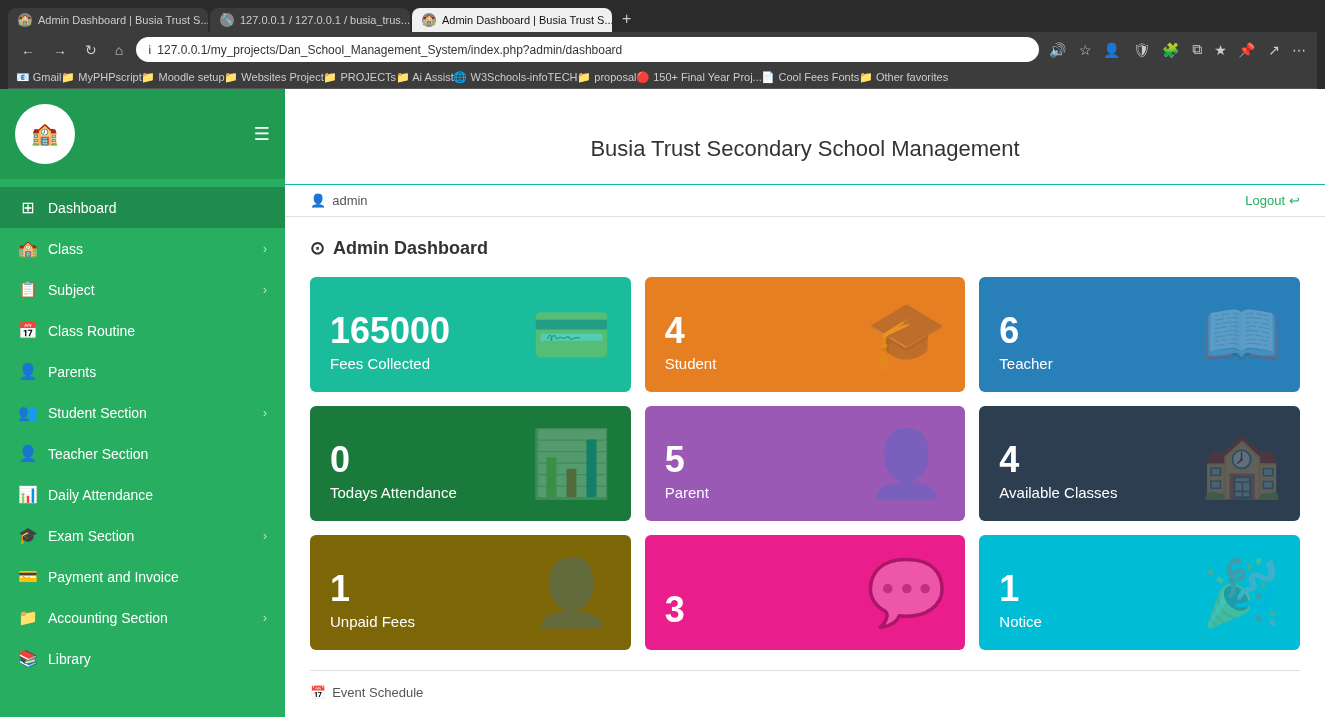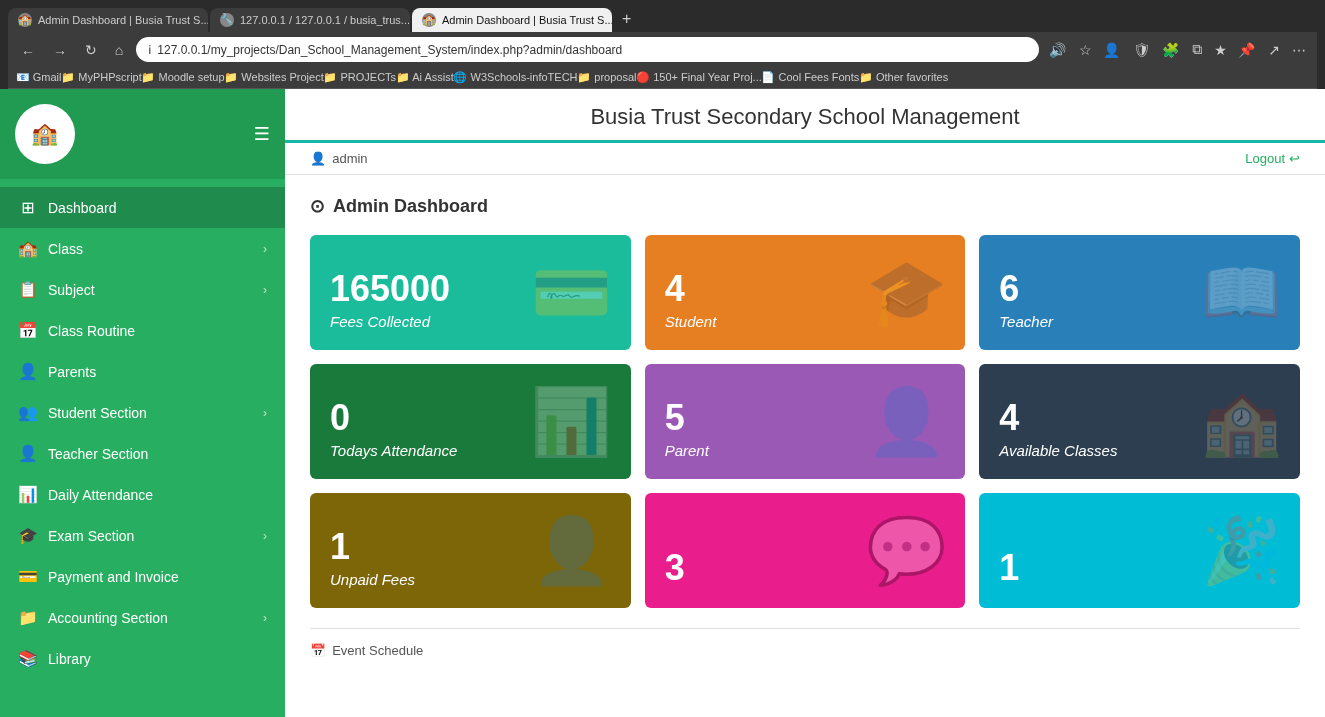--- a/index.html
+++ b/index.html
@@ -35,34 +35,34 @@
 
     .sidebar-menu { padding: 8px 0; }
     .menu-item { display: flex; align-items: center; justify-content: space-between; padding: 11px 18px; cursor: pointer; font-size: 14px; color: #fff; transition: background 0.2s; }
     .menu-item.active { background: rgba(0,0,0,0.2); }
     .menu-item-left { display: flex; align-items: center; gap: 10px; }
     .menu-icon { font-size: 16px; width: 20px; text-align: center; }
     .chevron { font-size: 12px; color: rgba(255,255,255,0.7); }
 
     
     .main-content { flex: 1; background: #fff; display: flex; flex-direction: column; overflow: hidden; }
-    .top-header { padding: 15px 25px 10px; border-bottom: 3px solid #14b8a6; }
+    .top-header { padding: 15px 25px 22px; border-bottom: 1px solid #14b8a6; margin-top: 32px; }
     .top-header h1 { font-size: 22px; font-weight: 500; color: #333; text-align: center; }
     .user-bar { display: flex; align-items: center; justify-content: space-between; padding: 8px 25px; border-bottom: 1px solid #e0e0e0; }
     .user-info { display: flex; align-items: center; gap: 6px; color: #555; font-size: 13px; }
     .logout-btn { color: #27ae60; font-size: 13px; cursor: pointer; display: flex; align-items: center; gap: 4px; }
 
     .content-area { flex: 1; overflow-y: auto; padding: 20px 25px; }
     .page-title { font-size: 18px; font-weight: 600; color: #333; margin-bottom: 18px; display: flex; align-items: center; gap: 8px; }
 
     
     .cards-grid { display: grid; grid-template-columns: repeat(3, 1fr); gap: 14px; margin-bottom: 20px; }
     .card { border-radius: 6px; padding: 20px; color: #fff; position: relative; overflow: hidden; min-height: 115px; display: flex; flex-direction: column; justify-content: flex-end; cursor: pointer; }
     .card-number { font-size: 36px; font-weight: 700; line-height: 1.1; }
-    .card-label { font-size: 15px; margin-top: 4px; font-weight: 400; font-style: italic; }
+    .card-label { font-size: 15px; margin-top: 4px; font-weight: 400; }
     .card-icon { position: absolute; right: 18px; top: 50%; transform: translateY(-50%); font-size: 65px; opacity: 0.25; }
 
     .card-teal { background: #1abc9c; }
     .card-orange { background: #e67e22; }
     .card-blue { background: #2980b9; }
     .card-green-dark { background: #1a7a3c; }
     .card-purple { background: #9b59b6; }
     .card-dark { background: #2c3e50; }
     .card-olive { background: #7d6608; }
     .card-pink { background: #e91e8c; }
@@ -305,20 +305,21 @@
         </div>
 
         <div class="card card-pink">
           <span class="card-icon">💬</span>
           <div class="card-number">3</div>
         </div>
 
         <div class="card card-cyan">
           <span class="card-icon">🎉</span>
           <div class="card-number">1</div>
+          <div class="card-label">Notice</div>
         </div>
 
       </div>
 
       <div class="event-section">
         <span>📅</span>
         <span>Event Schedule</span>
       </div>
     </div>
   </div>

